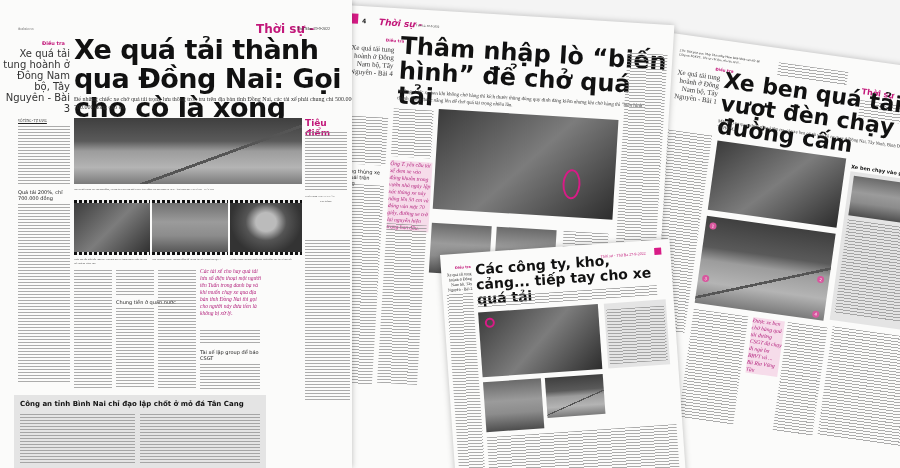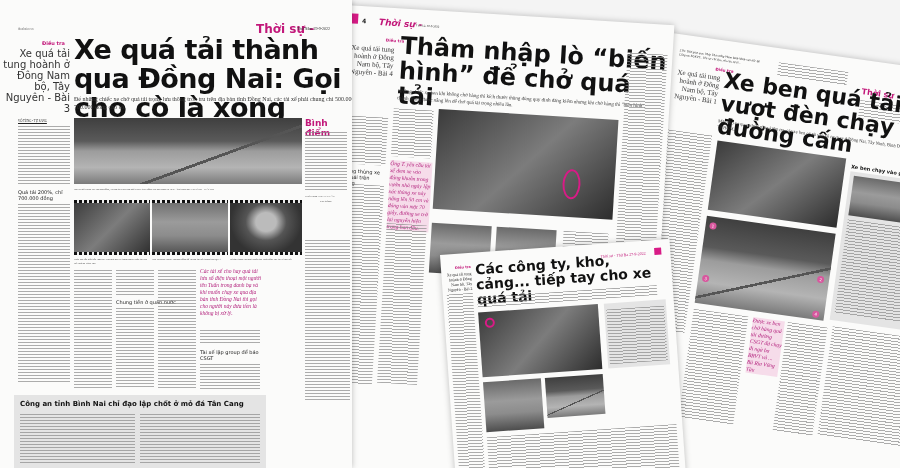--- a/index.html
+++ b/index.html
@@ -181,21 +181,21 @@
   <div class="col-text" style="left:74px;top:270px;width:38px;height:120px;"></div>
   <div class="col-text" style="left:116px;top:270px;width:38px;height:25px;"></div>
   <div class="subhead" style="left:116px;top:299px;width:60px;">Chung tiền ở quán nước</div>
   <div class="col-text" style="left:116px;top:308px;width:38px;height:80px;"></div>
   <div class="col-text" style="left:158px;top:270px;width:38px;height:120px;"></div>
   <div class="pullquote" style="left:200px;top:268px;width:64px;">Các tài xế cho hay quá tải lưu số điện thoại một người tên Tuấn trong danh bạ và khi muốn chạy xe qua địa bàn tỉnh Đồng Nai thì gọi cho người này đưa tiền là không bị xử lý.</div>
   <div class="col-text" style="left:200px;top:330px;width:60px;height:15px;"></div>
   <div class="subhead" style="left:200px;top:349px;width:60px;">Tài xế lập group để báo CSGT</div>
   <div class="col-text" style="left:200px;top:364px;width:60px;height:26px;"></div>
 
-  <div class="sidebar-title" style="left:305px;top:118px;">Bình điểm</div>
+  <div class="sidebar-title" style="left:305px;top:118px;">Tiêu điểm</div>
   <div class="col-text" style="left:305px;top:132px;width:42px;height:60px;"></div>
   <div class="caption" style="left:305px;top:195px;width:45px;font-style:normal;">Thiếu tướng NGUYỄN VĂN</div>
   <div class="caption" style="left:320px;top:200px;width:30px;">Cục trưởng</div>
   <div class="col-text" style="left:305px;top:240px;width:45px;height:160px;"></div>
 
   <div class="shadebox" style="left:14px;top:395px;width:252px;height:73px;"></div>
   <div class="boxhead" style="left:20px;top:400px;">Công an tỉnh Bình Nai chỉ đạo lập chốt ở mỏ đá Tân Cang</div>
   <div class="col-text" style="left:20px;top:414px;width:115px;height:50px;"></div>
   <div class="col-text" style="left:140px;top:414px;width:120px;height:50px;"></div>
 </div>

